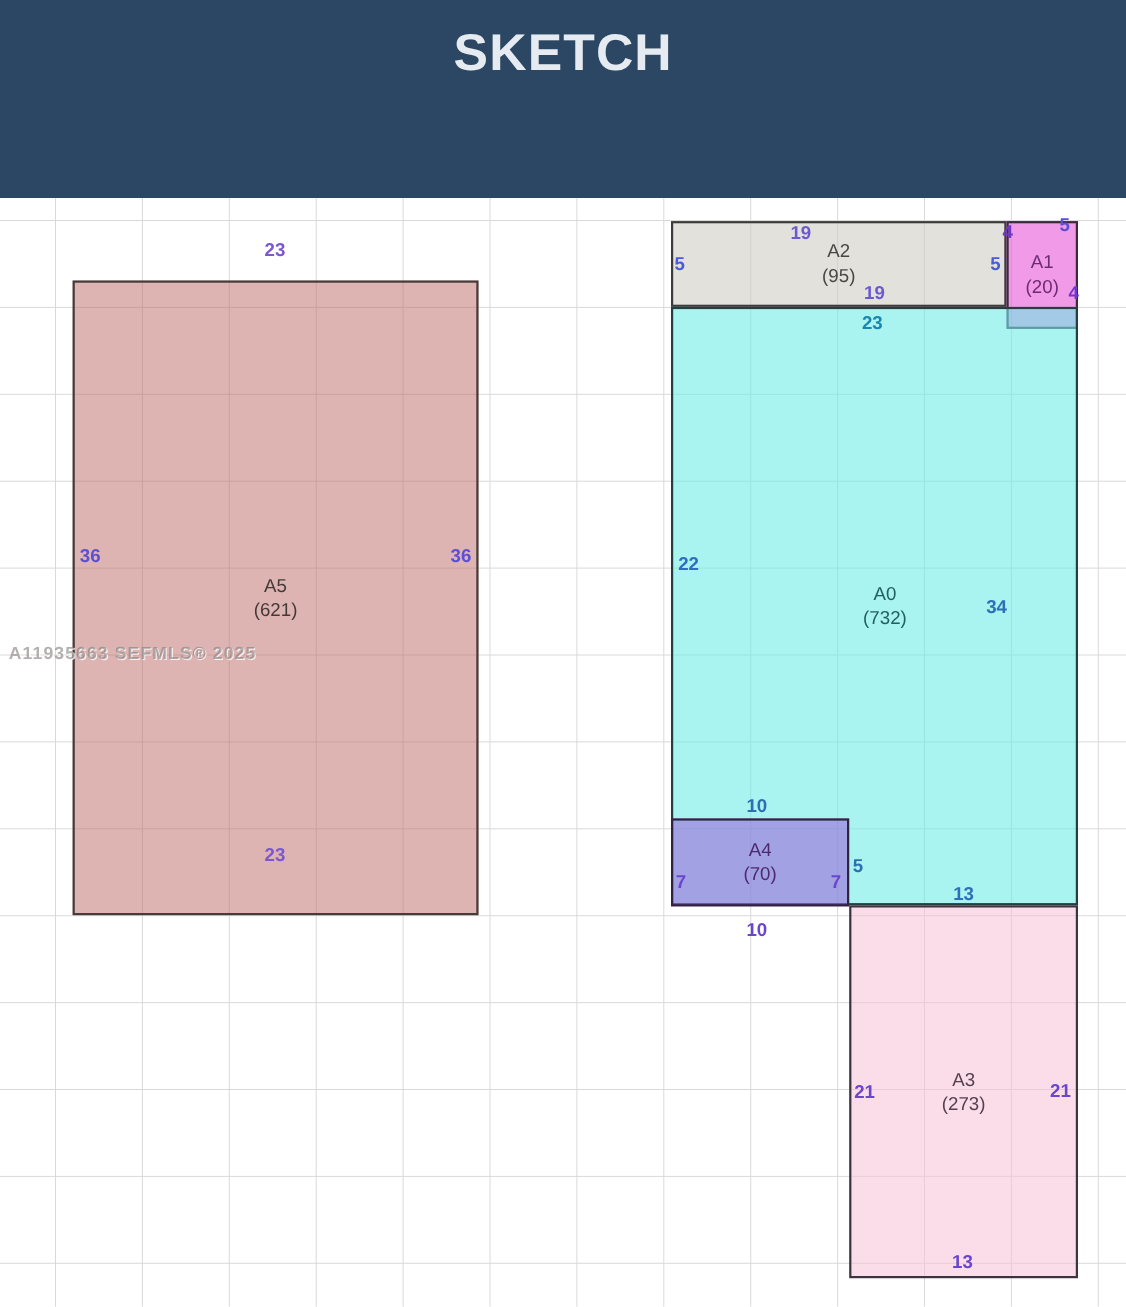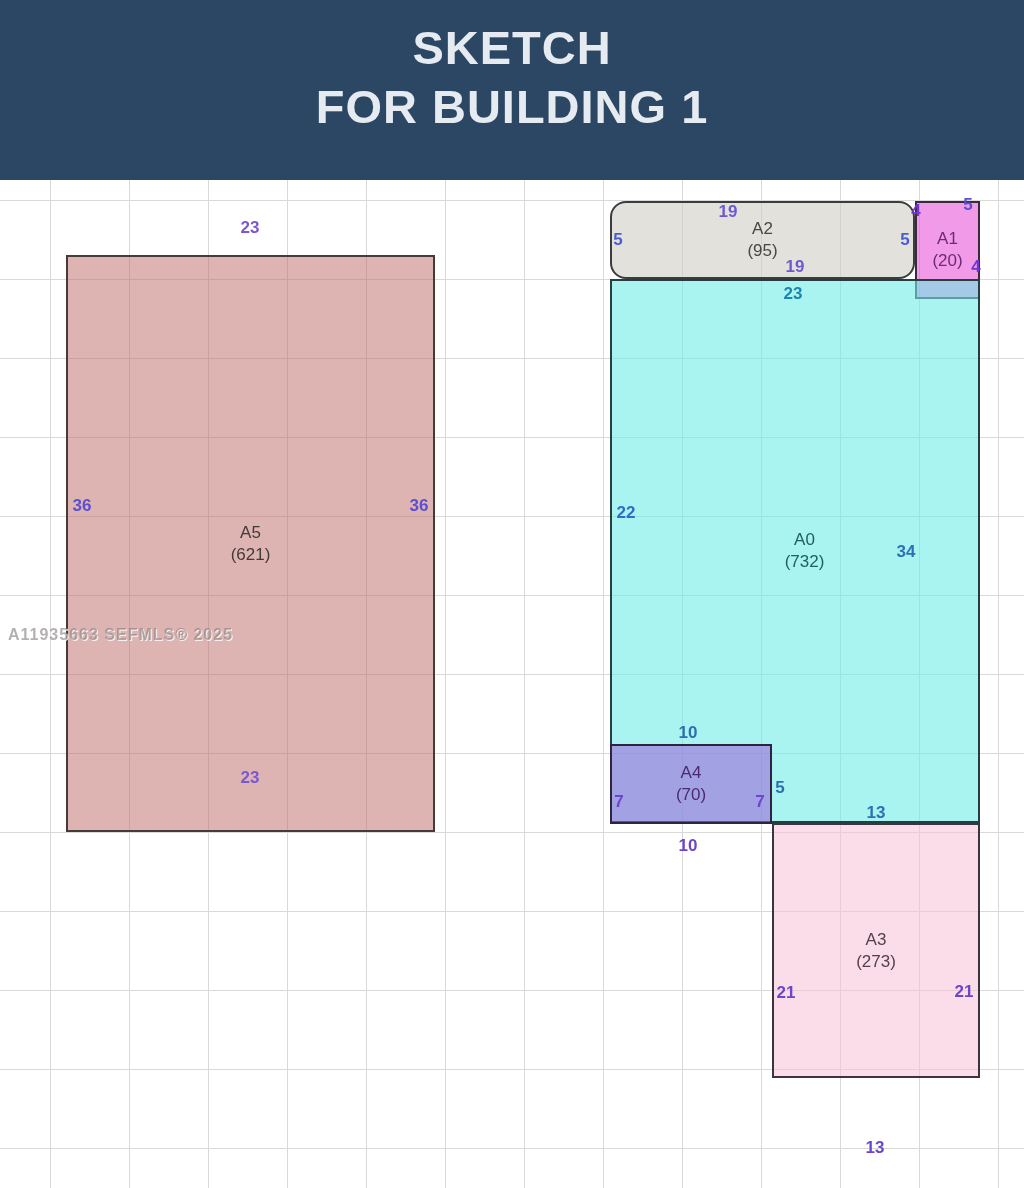--- a/index.html
+++ b/index.html
@@ -66,41 +66,39 @@
   .watermark {
     position: absolute;
     left: 8px;
     top: 406px; 
     font-size: 16px;
     font-weight: 700;
     letter-spacing: 1px;
     color: rgba(130, 124, 124, 0.6);
     text-shadow: 1px 1px 0 rgba(255,255,255,0.8);
     white-space: nowrap;
-    margin-top: 40px;
   }
 </style>
 </head>
 <body>
 
 <div class="page">
   <div class="header" style="background: rgb(44, 71, 99);">
     <div class="title-line" style="color: rgb(229, 235, 241);">SKETCH</div>
-    <div class="title-line" style="color: rgb(229, 235, 241);">FOR BUILDING 1</div>
   </div>
 
   <div class="canvas" style="background-image: linear-gradient(to right, rgb(217, 217, 217) 1px, transparent 1px), linear-gradient(rgb(217, 217, 217) 1px, transparent 1px); background-size: 79px 79px; background-position: 50px 20px;">
     <div id="shapes-layer">
         <div class="area" style="left: 66px; top: 35px; width: 369px; height: 577px; background: rgba(187, 106, 102, 0.5); border-color: rgb(69, 60, 58); margin-top: 40px;">
           <div class="area-label" style="color: rgb(67, 58, 56);">
             <div>A5</div>
             <div>(621)</div>
           </div>
         </div>
-        <div class="area" style="left: 610px; top: 21px; width: 305px; height: 78px; background: rgba(208, 205, 196, 0.6); border-color: rgb(60, 60, 60); border-radius: 16px;">
+        <div class="area" style="left: 610px; top: 21px; width: 305px; height: 78px; background: rgba(208, 205, 196, 0.6); border-color: rgb(60, 60, 60);">
           <div class="area-label" style="color: rgb(71, 71, 68);">
             <div>A2</div>
             <div>(95)</div>
           </div>
         </div>
         <div class="area" style="left: 915px; top: 21px; width: 65px; height: 98px; background: rgba(230, 87, 217, 0.6); border-color: rgb(60, 42, 60);">
           <div class="area-label" style="color: rgb(110, 42, 116);">
             <div>A1</div>
             <div>(20)</div>
           </div>
@@ -110,21 +108,21 @@
             <div>A0</div>
             <div>(732)</div>
           </div>
         </div>
         <div class="area" style="left: 610px; top: 564px; width: 162px; height: 80px; background: rgba(156, 93, 216, 0.55); border-color: rgb(47, 36, 64);">
           <div class="area-label" style="color: rgb(76, 42, 110);">
             <div>A4</div>
             <div>(70)</div>
           </div>
         </div>
-        <div class="area" style="left: 772px; top: 643px; width: 208px; height: 255px; background: rgba(247, 191, 215, 0.55); border-color: rgb(60, 52, 64);">
+        <div class="area" style="left: 772px; top: 643px; width: 208px; height: 339px; background: rgba(247, 191, 215, 0.55); border-color: rgb(60, 52, 64);">
           <div class="area-label" style="color: rgb(84, 64, 78);">
             <div>A3</div>
             <div>(273)</div>
           </div>
         </div>
       </div>
     <div id="labels-layer">
         <div class="dim-label" style="left: 250px; top: 48px; color: rgb(123, 87, 210);">23</div>
         <div class="dim-label" style="left: 82px; top: 326px; color: rgb(91, 79, 212);">36</div>
         <div class="dim-label" style="left: 419px; top: 326px; color: rgb(91, 79, 212);">36</div>

